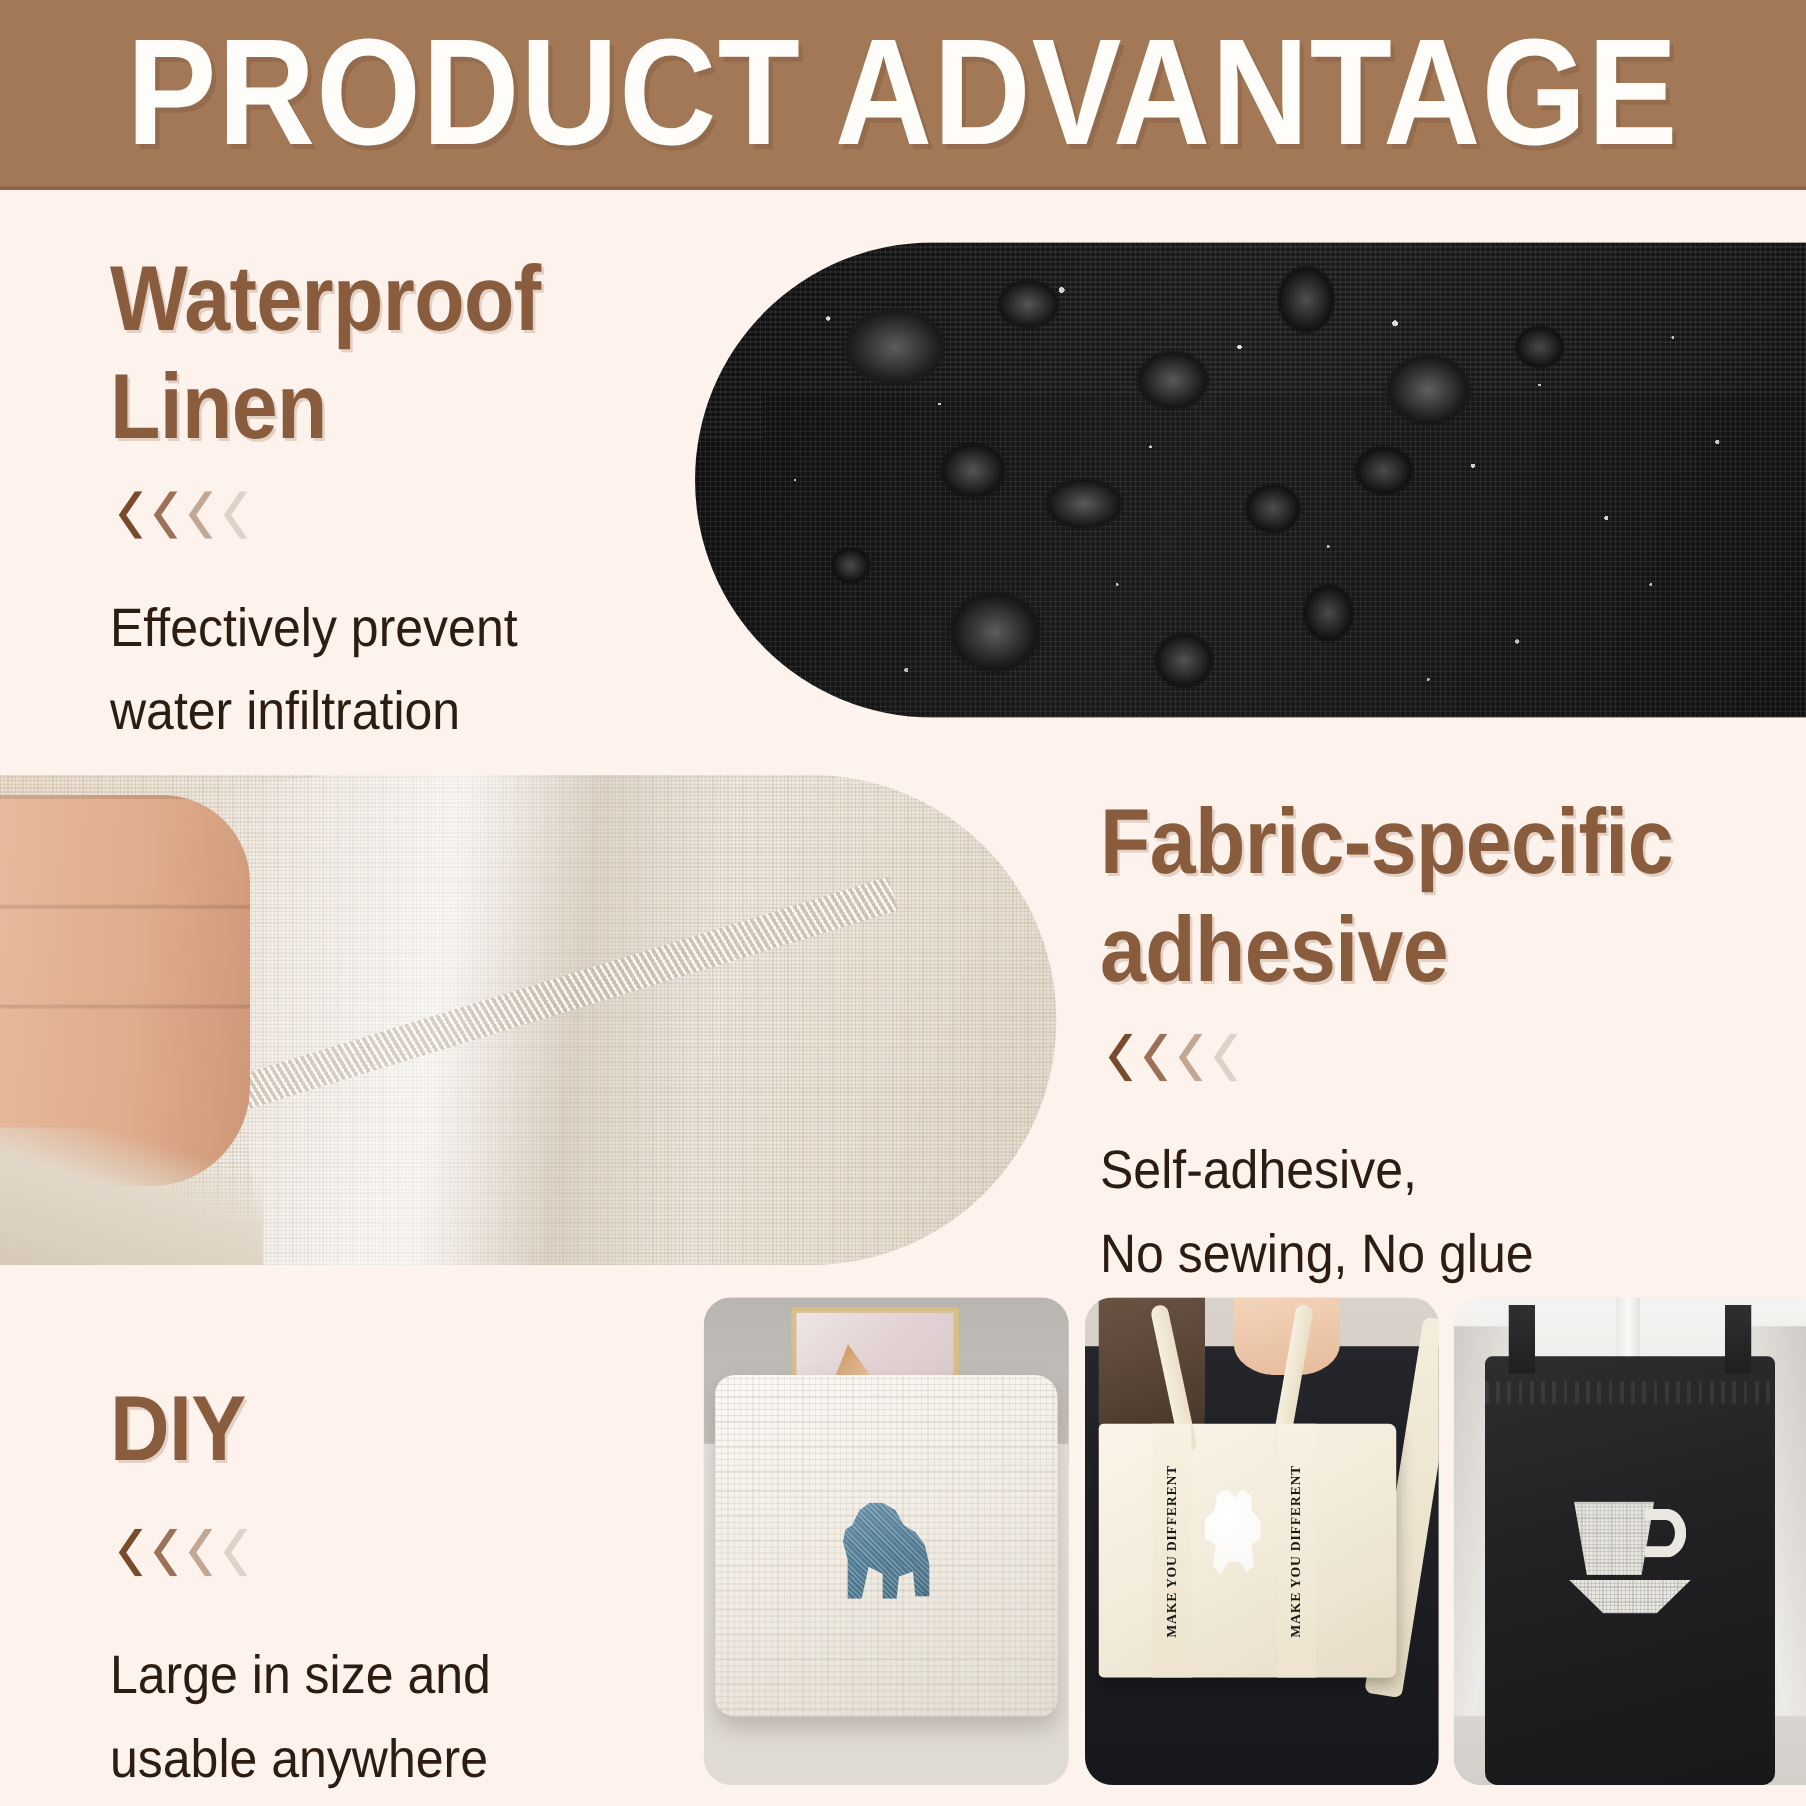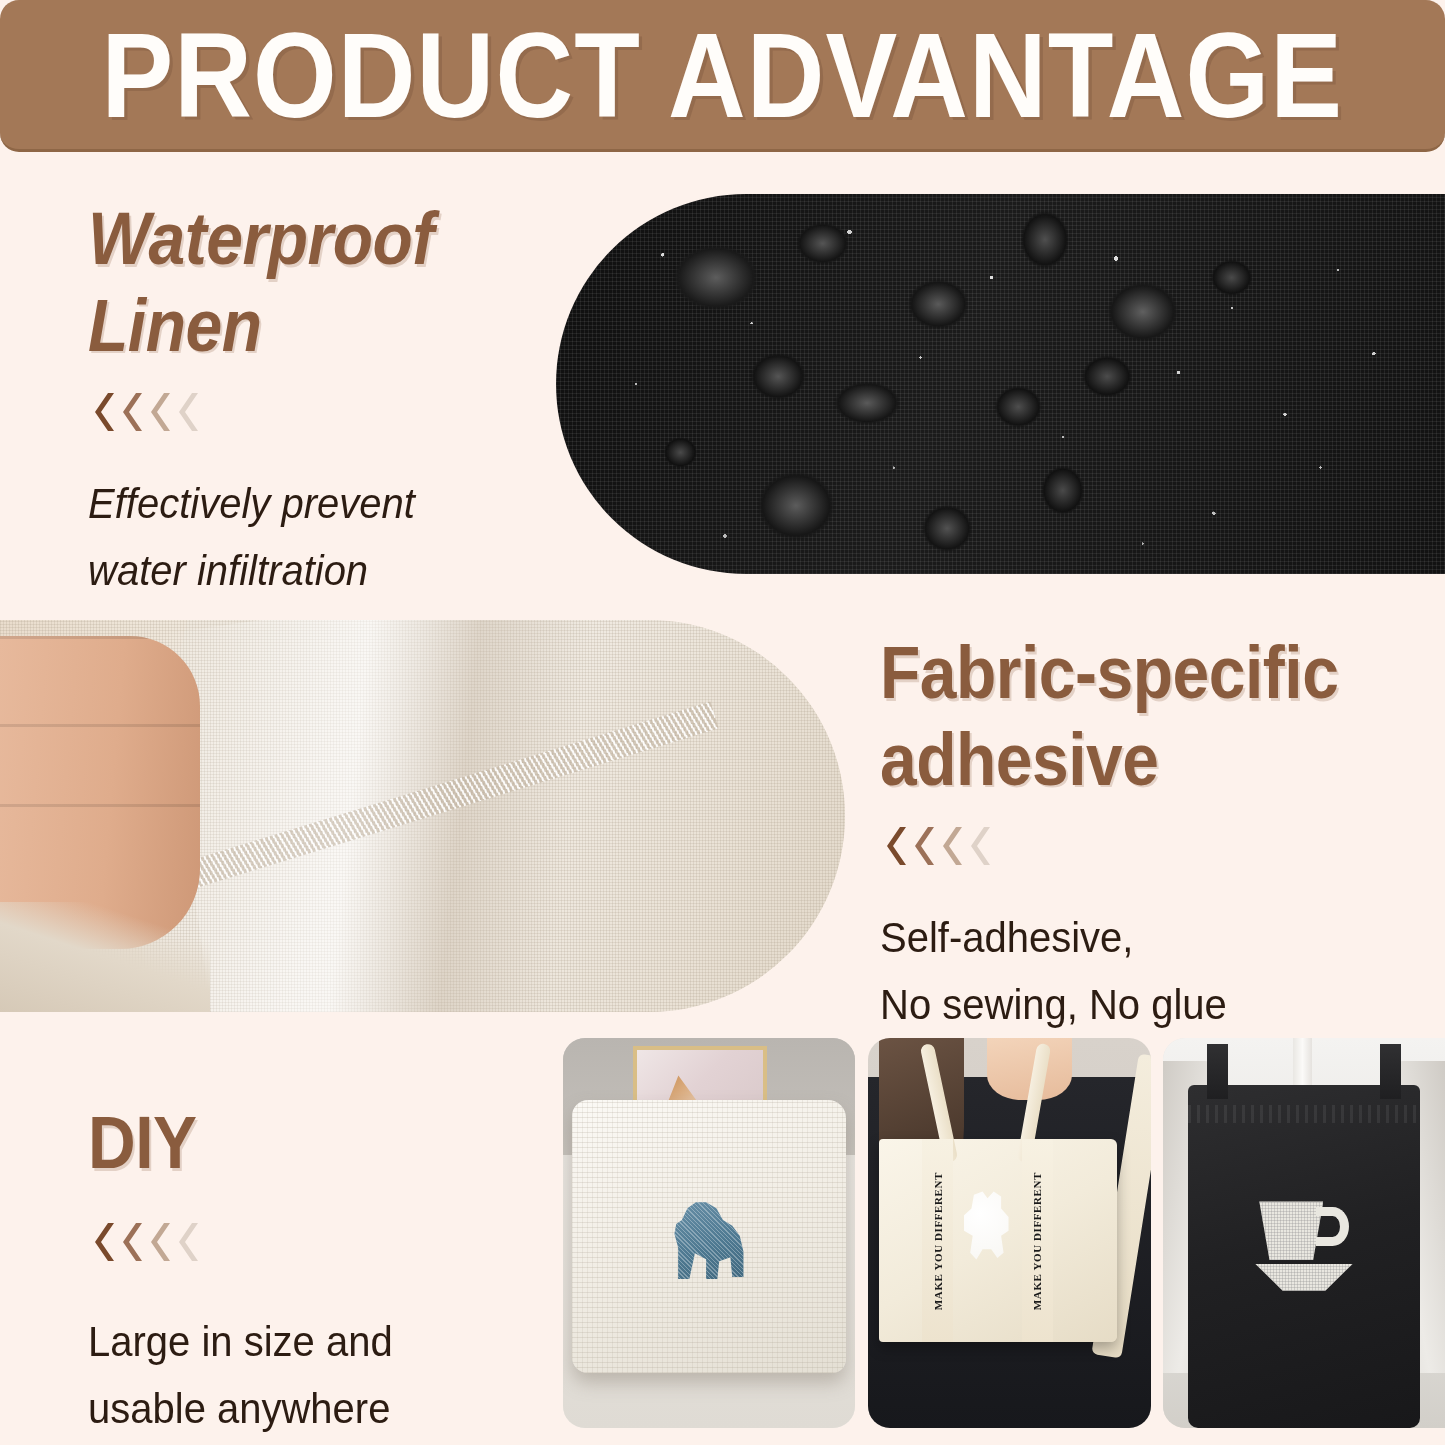--- a/index.html
+++ b/index.html
@@ -10,21 +10,20 @@
     overflow:hidden;
     position:relative;
   }
 
   
   .banner{
     position:absolute; left:0; top:0; width:1445px; height:152px;
     background:#A37857;
     display:flex; align-items:center; justify-content:center;
     border-bottom:3px solid #8E6646;
-    border-radius:19px;
   }
   .banner-title{
     color:#FFFDFA;
     font-family:"Liberation Sans Narrow","Liberation Sans",sans-serif;
     font-weight:bold;
     font-size:96px;
     line-height:1;
     letter-spacing:1px;
     transform:scaleX(1.12) scaleY(1.26);
     transform-origin:center center;
@@ -300,21 +299,21 @@
     clip-path:polygon(0 0, 100% 0, 72% 100%, 28% 100%);
   }
 </style>
 </head>
 <body>
 
 <div class="banner">
   <div class="banner-title">PRODUCT ADVANTAGE</div>
 </div>
 
-<div class="feature" style="left:88px; top:196px; width:450px;font-style:italic;">
+<div class="feature" style="left:88px; top:196px; width:450px;">
   <h2>Waterproof
 Linen</h2>
   <div class="chevrons" style="margin-top:42px;">
     <svg class="chev" viewBox="0 0 26 38">
         <polygon points="20,0 26,0 13,19 26,38 20,38 7,19" fill="#7A4A2C"></polygon>
       </svg>
     <svg class="chev" viewBox="0 0 26 38">
         <polygon points="20,0 26,0 13,19 26,38 20,38 7,19" fill="#9C7158"></polygon>
       </svg>
     <svg class="chev" viewBox="0 0 26 38">

